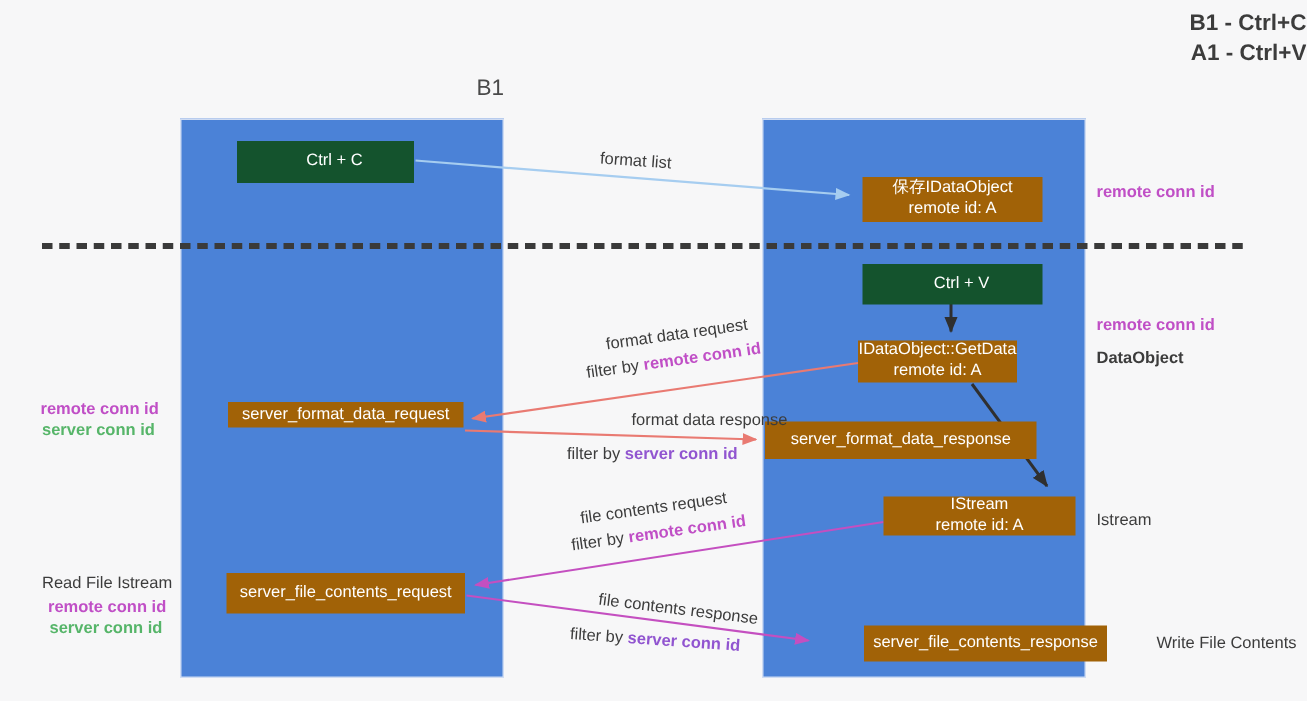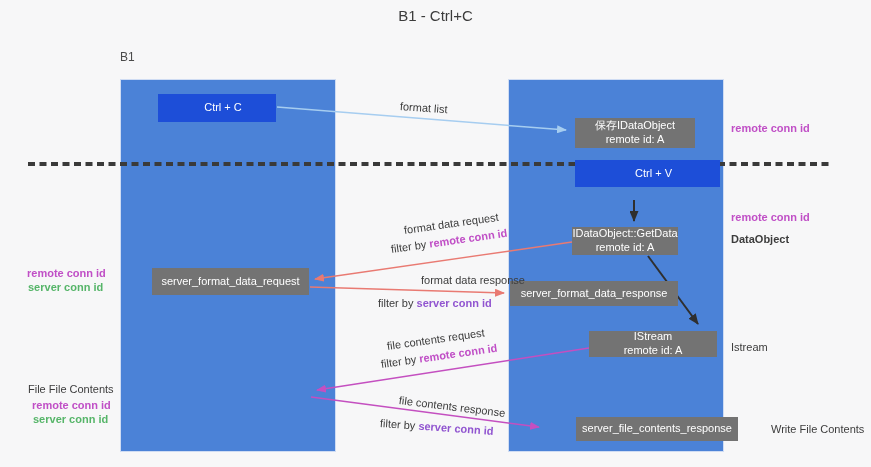--- a/index.html
+++ b/index.html
@@ -2,47 +2,48 @@
 <html><head>
 <meta charset="utf-8">
 <style>
   html,body { margin:0; padding:0; background:#f7f7f8; }
   #canvas {
     position:relative; width:871px; height:467px; overflow:hidden;
     background:#f7f7f8;
     font-family:"Liberation Sans", sans-serif;
     color:#3c3c3c;
   }
-  .title { position:absolute; top:6px; left:0; right:0; text-align:center;
-           font-size:15px; line-height:1.35; color:#3c3c3c; }
+  .title { position:absolute; top:6px; left:0; right:0; text-align:right;
+           font-size:15px; line-height:1.35; color:#3c3c3c;font-weight:bold; }
   .lane { position:absolute; top:79px; width:216px; height:373px;
           background:#4b82d7; border:1px solid #cfdcf3; box-sizing:border-box; }
-  .lane-head { position:absolute; top:50px; width:216px; text-align:left;
-               font-size:12px; color:#4a4a4a; line-height:1.25; }
+  .lane-head { position:absolute; top:50px; width:216px; text-align:right;
+               font-size:15px; color:#4a4a4a; line-height:1.25; }
   .box { position:absolute; display:flex; flex-direction:column; align-items:center;
          justify-content:center; color:#ffffff; font-size:11px; line-height:1.25;
          text-align:center; white-space:nowrap; box-sizing:border-box; }
-  .green  { background:#1d4ed8;padding-left:12px; }
-  .orange { background:#737373; }
+  .green  { background:#14532d;padding-left:12px; }
+  .orange { background:#a16207; }
   .lbl { position:absolute; font-size:11px; color:#3c3c3c; white-space:nowrap; }
   .mag { color:#c04fc6; font-weight:bold; }
   .pur { color:#9155d0; font-weight:bold; }
   .grn { color:#56b569; font-weight:bold; }
   .rot-up   { transform:rotate(-8deg); transform-origin:left center; }
   .rot-dn7  { transform:rotate(7deg);  transform-origin:left center; }
   .rot-dn4  { transform:rotate(4deg);  transform-origin:left center; }
   svg.overlay { position:absolute; left:0; top:0; pointer-events:none; }
 </style>
 </head>
 <body>
 
 <div id="canvas">
 
   <div class="title">
     <div>B1 - Ctrl+C</div>
+    <div>A1 - Ctrl+V</div>
   </div>
 
   <div class="lane-head" style="left:120px;">
     <div>B1</div>
   </div>
   <div class="lane-head" style="left:508px;">
   </div>
 
   <div class="lane" style="left:120px;"></div>
   <div class="lane" style="left:508px;"></div>
@@ -82,42 +83,45 @@
 
   <div class="box green" style="left:158px; top:94px; width:118px; height:28px;">
     <span>Ctrl + C</span>
   </div>
 
   <div class="box orange" style="left:575px; top:118px; width:120px; height:30px;">
     <span>保存IDataObject</span>
     <span>remote id: A</span>
   </div>
 
-  <div class="box green" style="left:575px; top:160px; width:145px; height:27px;text-align:center;">
+  <div class="box green" style="left:575px; top:176px; width:120px; height:27px;text-align:center;">
     <span>Ctrl + V</span>
   </div>
 
   <div class="box orange" style="left:572px; top:227px; width:106px; height:28px;">
     <span>IDataObject::GetData</span>
     <span>remote id: A</span>
   </div>
 
-  <div class="box orange" style="left:152px; top:268px; width:157px; height:27px;">
+  <div class="box orange" style="left:152px; top:268px; width:157px; height:17px;">
     <span>server_format_data_request</span>
   </div>
 
-  <div class="box orange" style="left:510px; top:281px; width:168px; height:25px;">
+  <div class="box orange" style="left:510px; top:281px; width:181px; height:25px;">
     <span>server_format_data_response</span>
   </div>
 
   <div class="box orange" style="left:589px; top:331px; width:128px; height:26px;">
     <span>IStream</span>
     <span>remote id: A</span>
   </div>
 
+  <div class="box orange" style="left:151px; top:382px; width:159px; height:27px;">
+    <span>server_file_contents_request</span>
+  </div>
 
   <div class="box orange" style="left:545px; top:417px; width:162px; height:24px;margin-left:31px;">
     <span>server_file_contents_response</span>
   </div>
 
   <div class="lbl rot-dn4" style="left:400px; top:100px;">format list</div>
 
   <div class="lbl rot-up" style="left:404px; top:224px;">format data request</div>
   <div class="lbl rot-up" style="left:391px; top:243px;">
     <span>filter by </span><span class="mag">remote conn id</span>
@@ -139,17 +143,17 @@
   </div>
 
   <div class="lbl mag" style="left:731px; top:122px;">remote conn id</div>
   <div class="lbl mag" style="left:731px; top:211px;">remote conn id</div>
   <div class="lbl" style="left:731px; top:233px;font-weight:bold;">DataObject</div>
   <div class="lbl" style="left:731px; top:341px;">Istream</div>
   <div class="lbl" style="left:735px; top:423px;margin-left:36px;">Write File Contents</div>
 
   <div class="lbl mag" style="left:27px; top:267px;">remote conn id</div>
   <div class="lbl grn" style="left:28px; top:281px;">server conn id</div>
-  <div class="lbl" style="left:28px; top:383px;">File File Contents</div>
+  <div class="lbl" style="left:28px; top:383px;">Read File Istream</div>
   <div class="lbl mag" style="left:32px; top:399px;">remote conn id</div>
   <div class="lbl grn" style="left:33px; top:413px;">server conn id</div>
 
 </div>
 
 </body></html>

